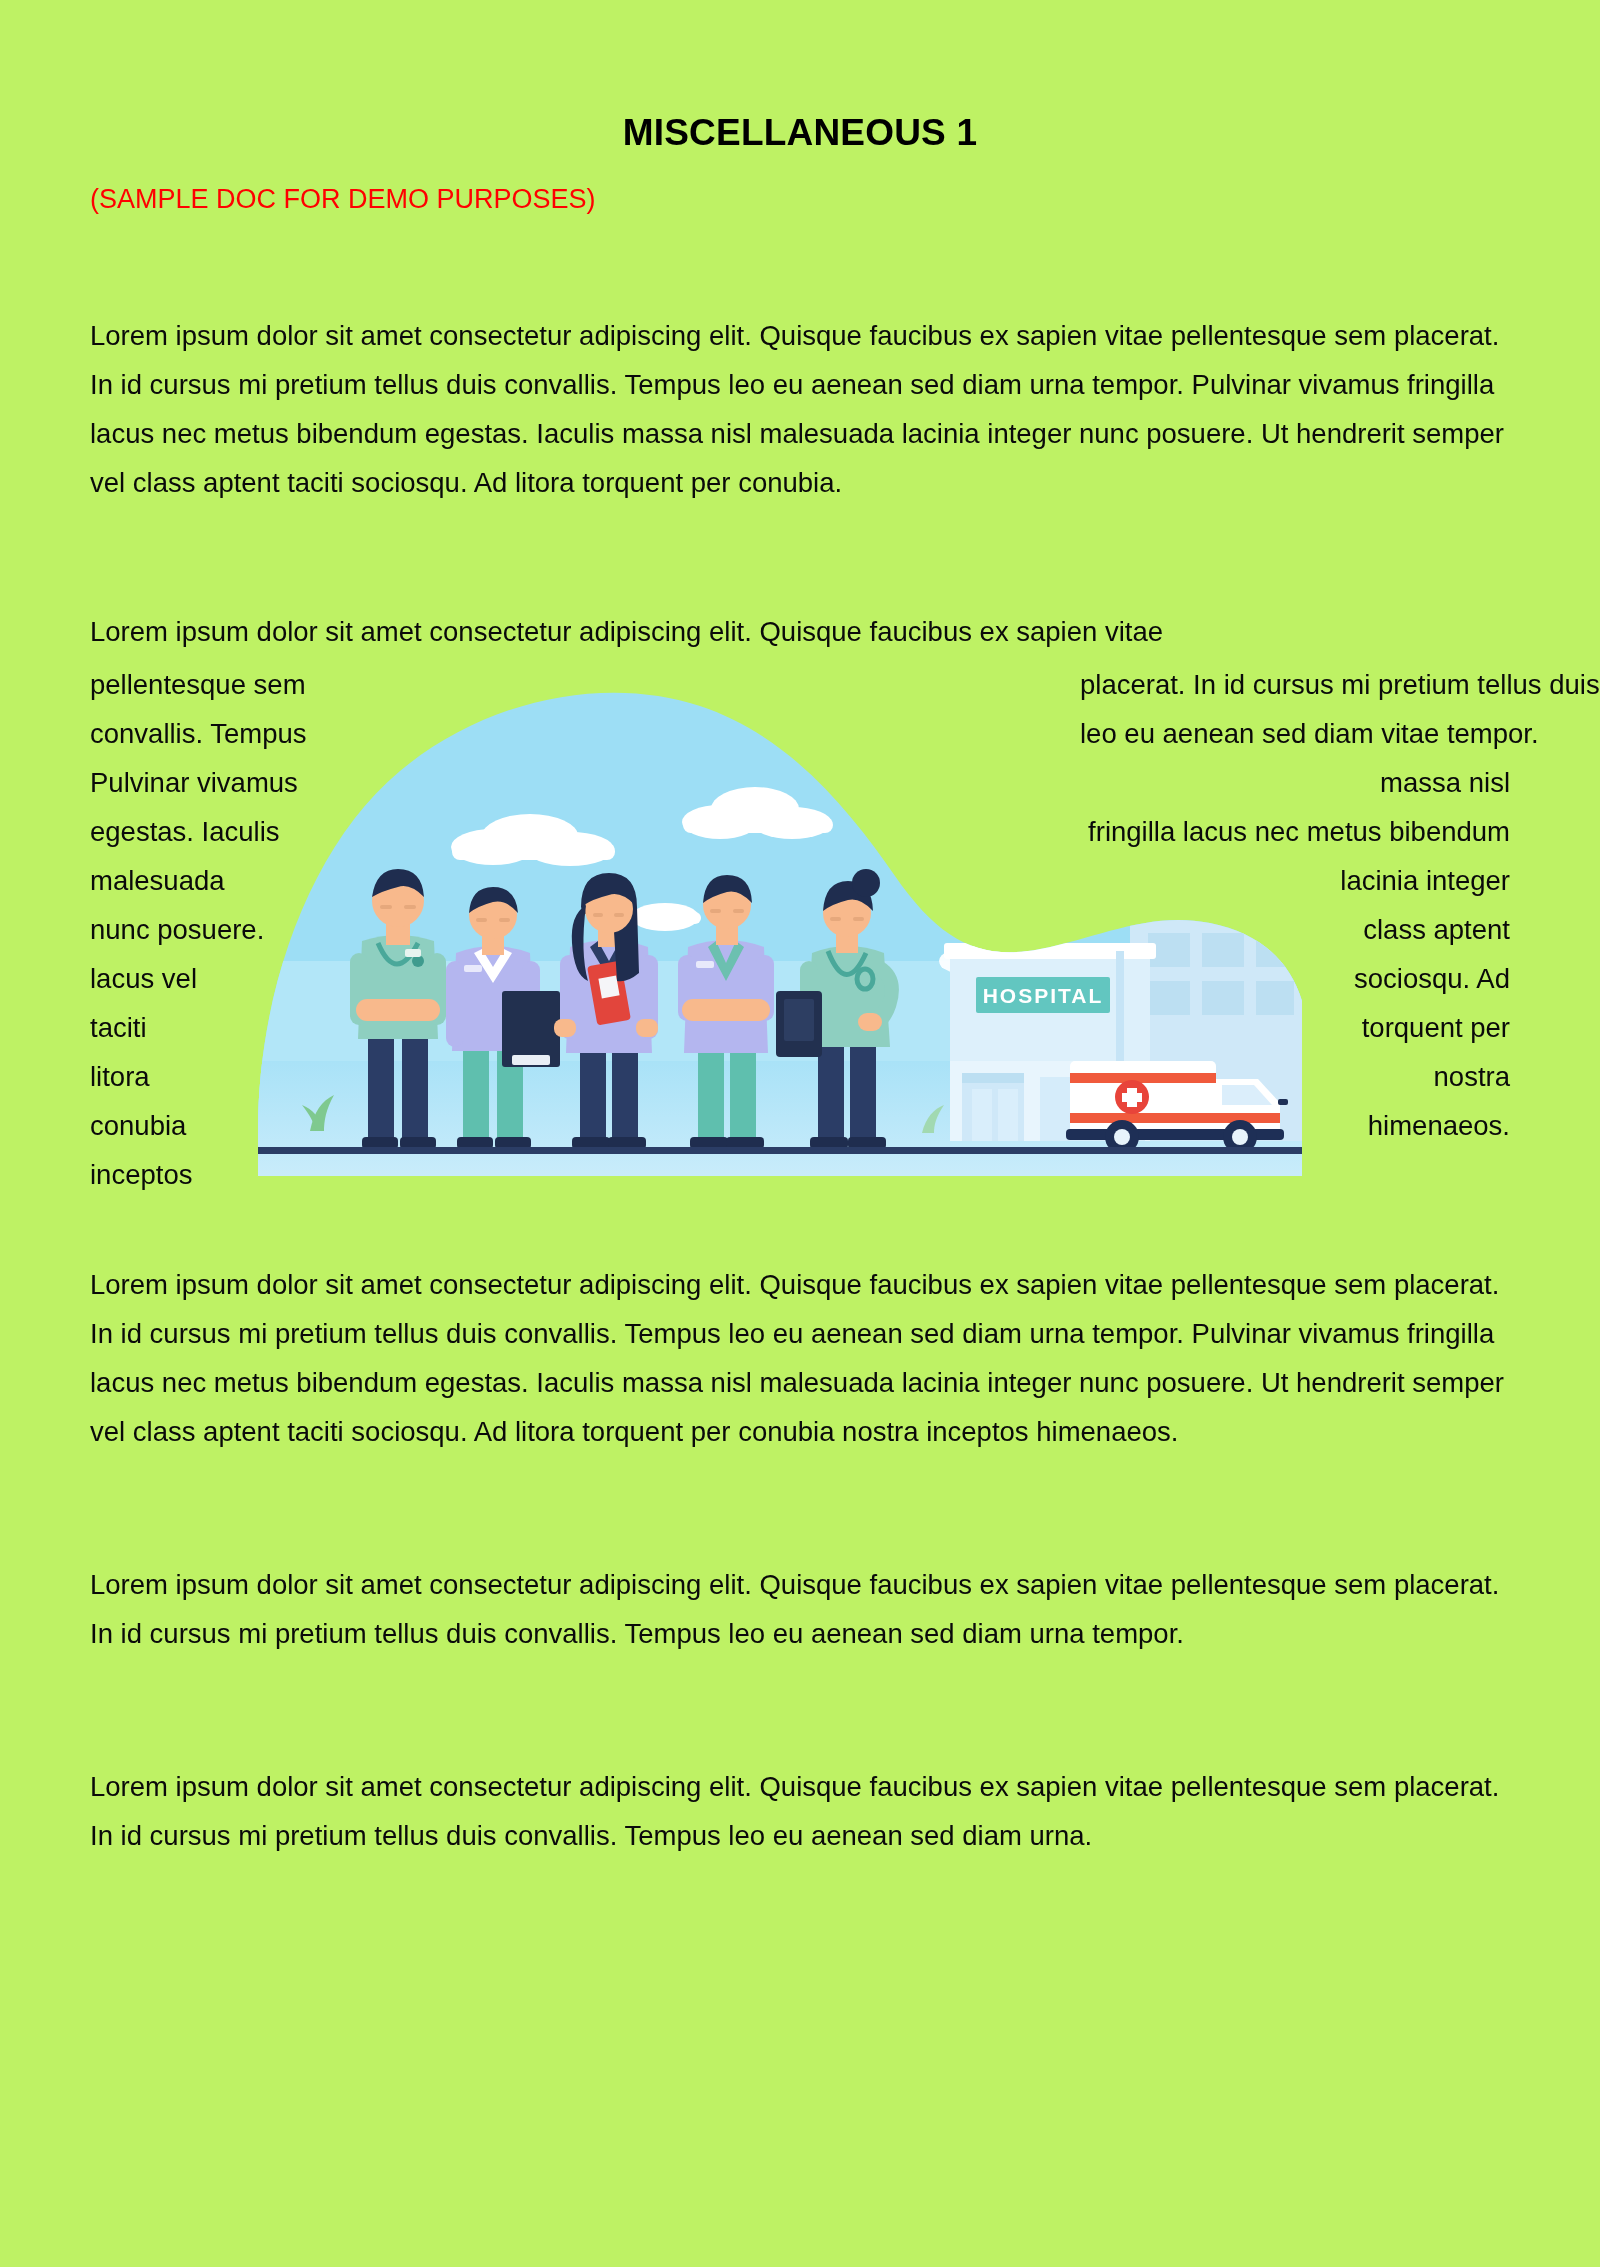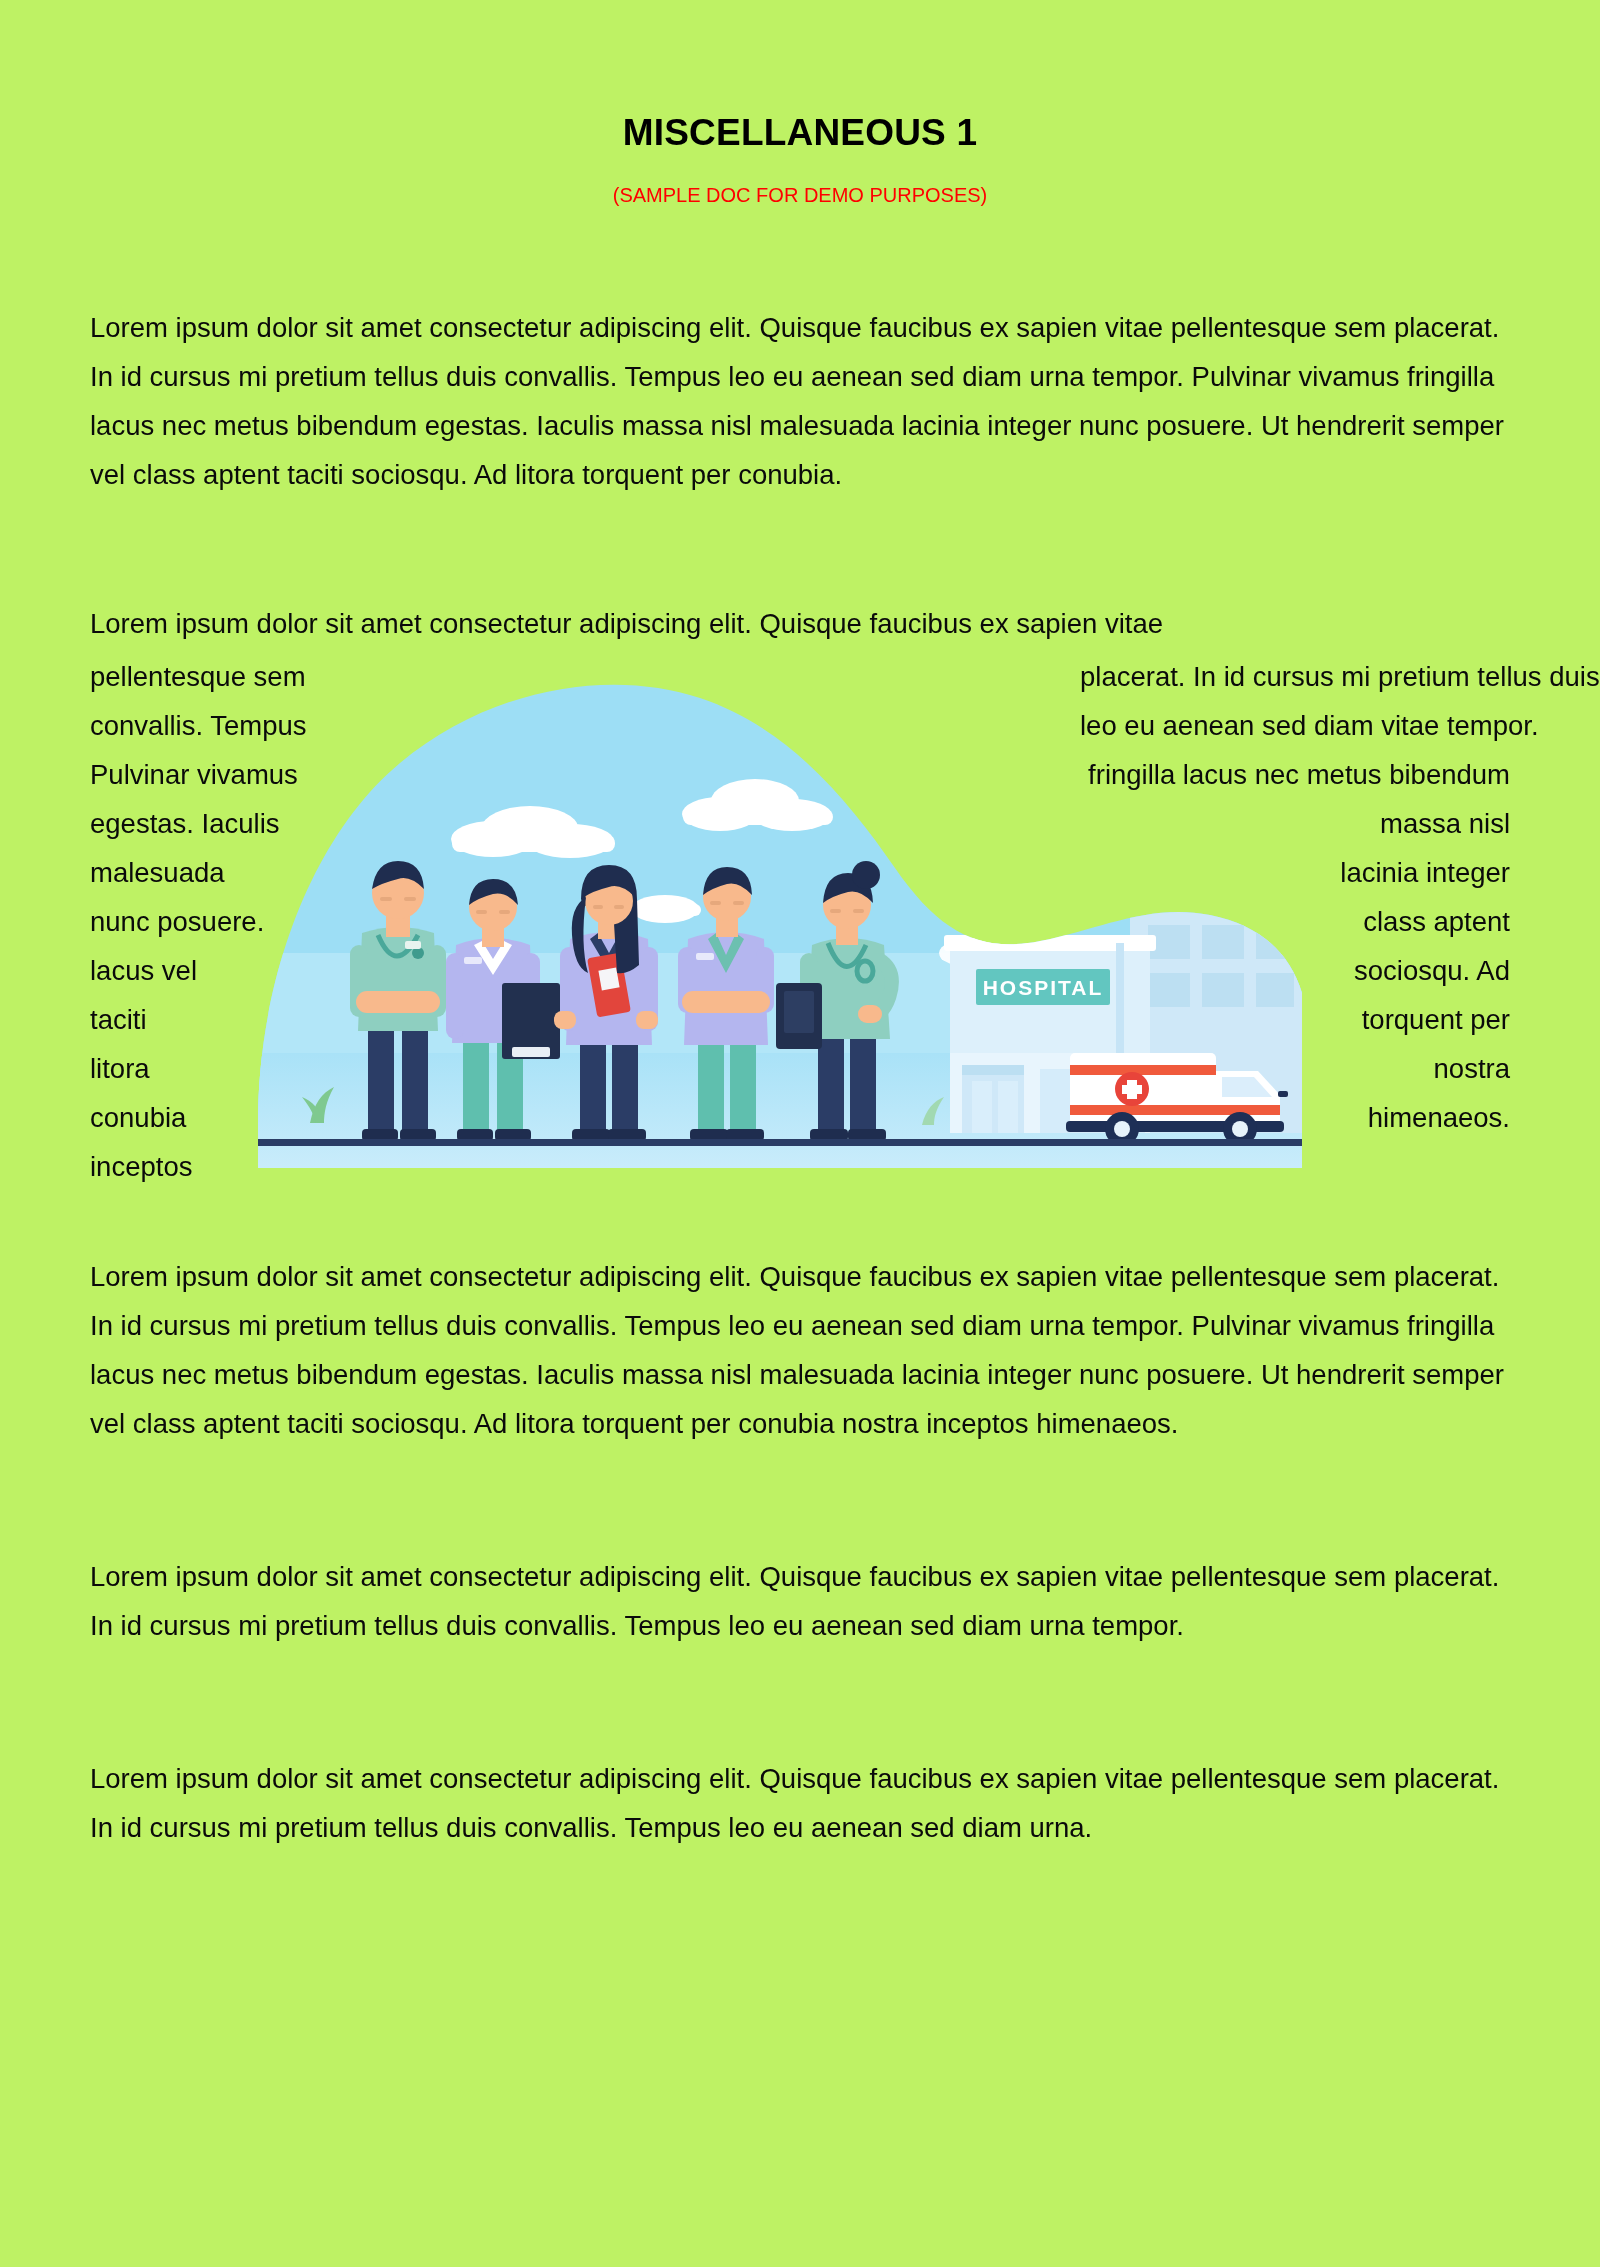--- a/index.html
+++ b/index.html
@@ -32,22 +32,21 @@
     text-align: center;
     font-size: 37px;
     font-weight: bold;
     letter-spacing: 0.2px;
     color: #000000;
     line-height: 1.15;
   }
   .doc-subtitle {
     margin: 0;
     padding-top: 29px;
-    text-align: center;
-    font-size: 20px;
+    font-size: 27px;
     font-weight: normal;
     color: #ff0000;
     line-height: 1.15;
   }
 
   
   .para {
     margin: 0;
     font-size: 27.5px;
     line-height: 49px;
@@ -358,22 +357,22 @@
         <div>lacus vel</div>
         <div>taciti</div>
         <div>litora</div>
         <div>conubia</div>
         <div>inceptos</div>
       </div>
 
       <div class="wrap-col right">
         <div>placerat. In id cursus mi pretium tellus duis</div>
         <div>leo eu aenean sed diam vitae tempor.</div>
+        <div>massa nisl</div>
         <div>fringilla lacus nec metus bibendum</div>
-        <div>massa nisl</div>
         <div>lacinia integer</div>
         <div>class aptent</div>
         <div>sociosqu. Ad</div>
         <div>torquent per</div>
         <div>nostra</div>
         <div>himenaeos.</div>
       </div>
 
     </div>
   </div>

